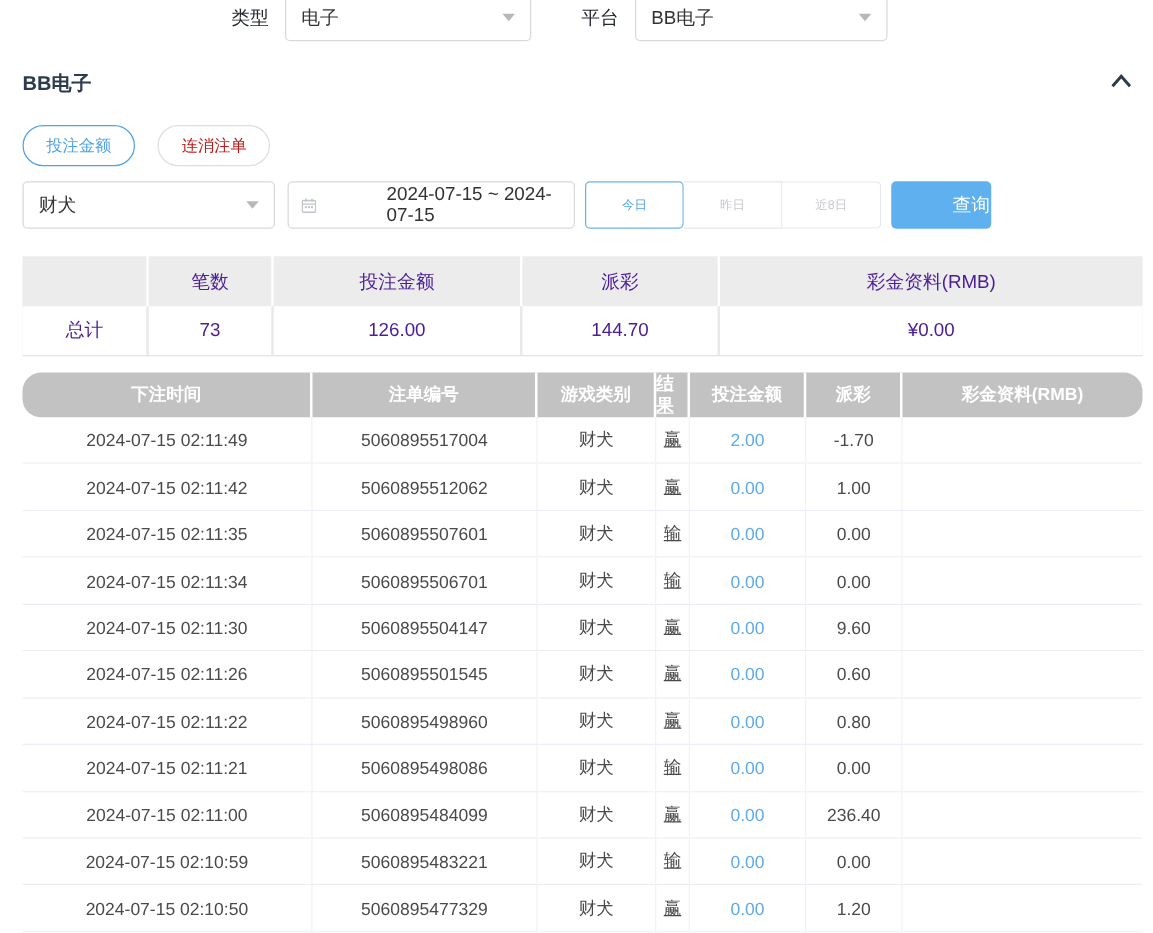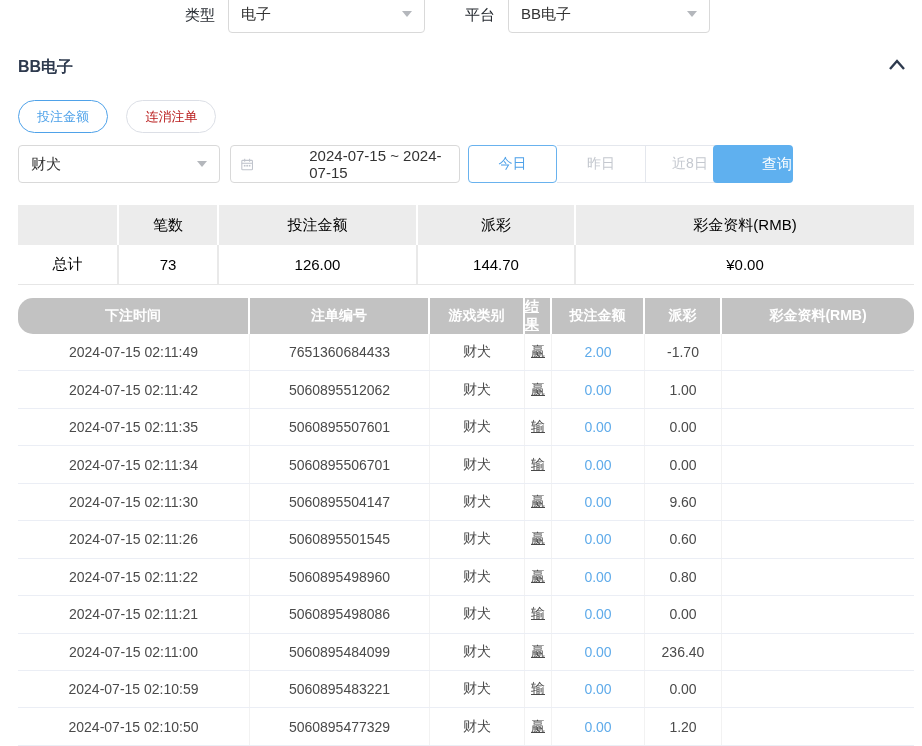--- a/index.html
+++ b/index.html
@@ -42,41 +42,41 @@
 
   
   .date-input {
     height: 38px; border: 1px solid #d9d9d9; border-radius: 4px;
     background: #fff; display: flex; align-items: center;
     padding: 0 10px; font-size: 15px; color: #333; cursor: pointer;
   }
   .date-input svg { margin-right: 8px; }
   .btn-group { display: flex; height: 38px; }
   .range-btn {
-    width: 89px; height: 38px; background: #fff; border: 1px solid #e4e7ed;
-    border-left-width: 0; font-size: 14px; color: #c4c8cf; cursor: pointer;
+    width: 79px; height: 38px; background: #fff; border: 1px solid #e4e7ed;
+    border-left-width: 0; font-size: 10px; color: #c4c8cf; cursor: pointer;
     display: flex; align-items: center; justify-content: center; text-align: center;
   }
   .range-btn:first-child { border-left-width: 1px; border-radius: 4px 0 0 4px; }
   .range-btn:last-child { border-radius: 0 4px 4px 0; }
   .range-btn.active { border: 1px solid #69b2ee; color: #4fa2e9; border-radius: 4px; }
   .search-btn {
     width: 80px; height: 38px; background: #5fb0ef; border: none; border-radius: 4px;
     color: #fff; font-size: 15px; cursor: pointer;
     display: flex; align-items: center; justify-content: center;
   }
 
   
   .summary { width: 896px; }
   .sum-row { display: flex; gap: 2px; height: 40px; }
   .sum-row.head { background: #fff; }
   .sum-row.body { background: #e9e9e9; border-bottom: 1px solid #e6e6e6; }
   .sum-cell {
     display: flex; align-items: center; justify-content: center;
-    font-size: 15px; color: #000000;
+    font-size: 15px; color: #4c1d95;
   }
   .sum-row.head .sum-cell { background: #ececec; }
   .sum-row.body .sum-cell { background: #fff; }
   .sc0 { width: 99px; } .sc1 { width: 98px; } .sc2 { width: 197px; }
   .sc3 { width: 156px; } .sc4 { flex: 1; }
 
   
   .records { width: 896px; }
   .rec-head { display: flex; height: 36px; background: #c2c2c2; border-radius: 15px; }
   .rec-head .hcell {
@@ -181,21 +181,21 @@
     <div class="hcell c1">注单编号</div>
     <div class="hcell c2">游戏类别</div>
     <div class="hcell c3">结果</div>
     <div class="hcell c4">投注金额</div>
     <div class="hcell c5">派彩</div>
     <div class="hcell c6">彩金资料(RMB)</div>
   </div>
   <div>
       <div class="rec-row">
     <div class="cell c0">2024-07-15 02:11:49</div>
-    <div class="cell c1">7651360684433</div>
+    <div class="cell c1">5060895517004</div>
     <div class="cell c2">财犬</div>
     <div class="cell c3">赢</div>
     <div class="cell c4">
           <span class="bet-link">2.00</span>
         </div>
     <div class="cell c5 neg">-1.70</div>
     <div class="cell c6"></div>
   </div>
       <div class="rec-row">
     <div class="cell c0">2024-07-15 02:11:42</div>

